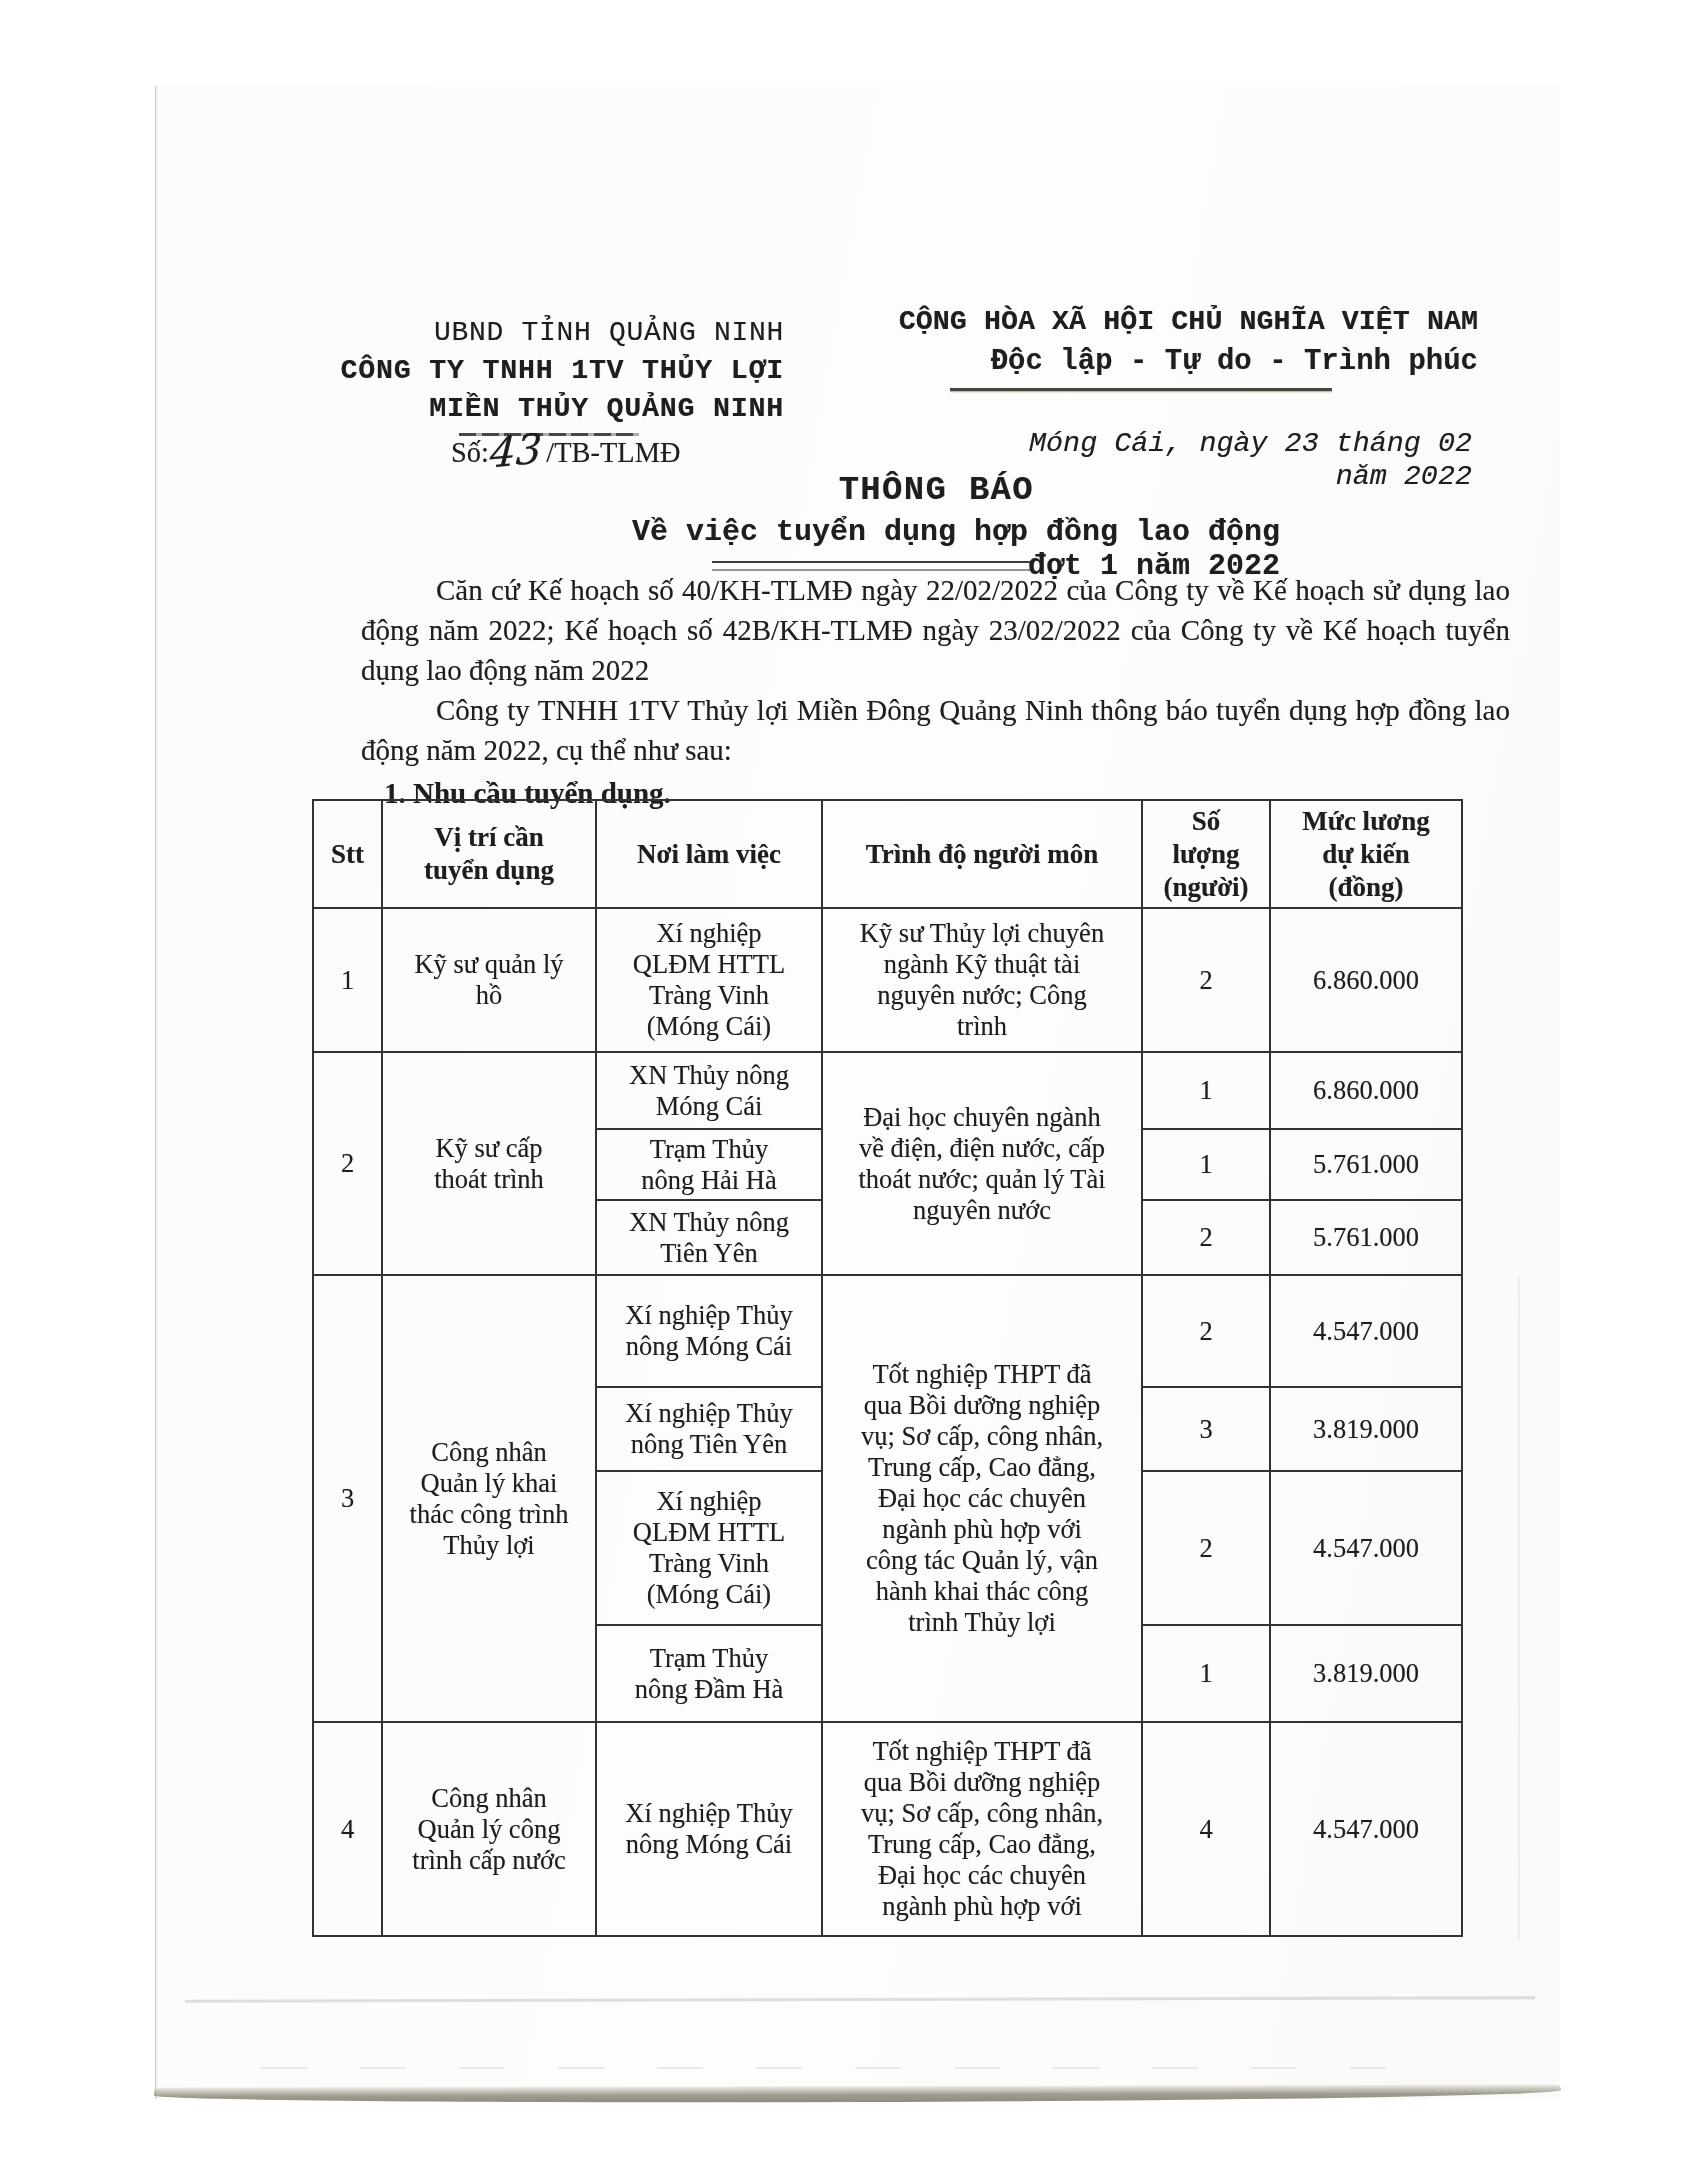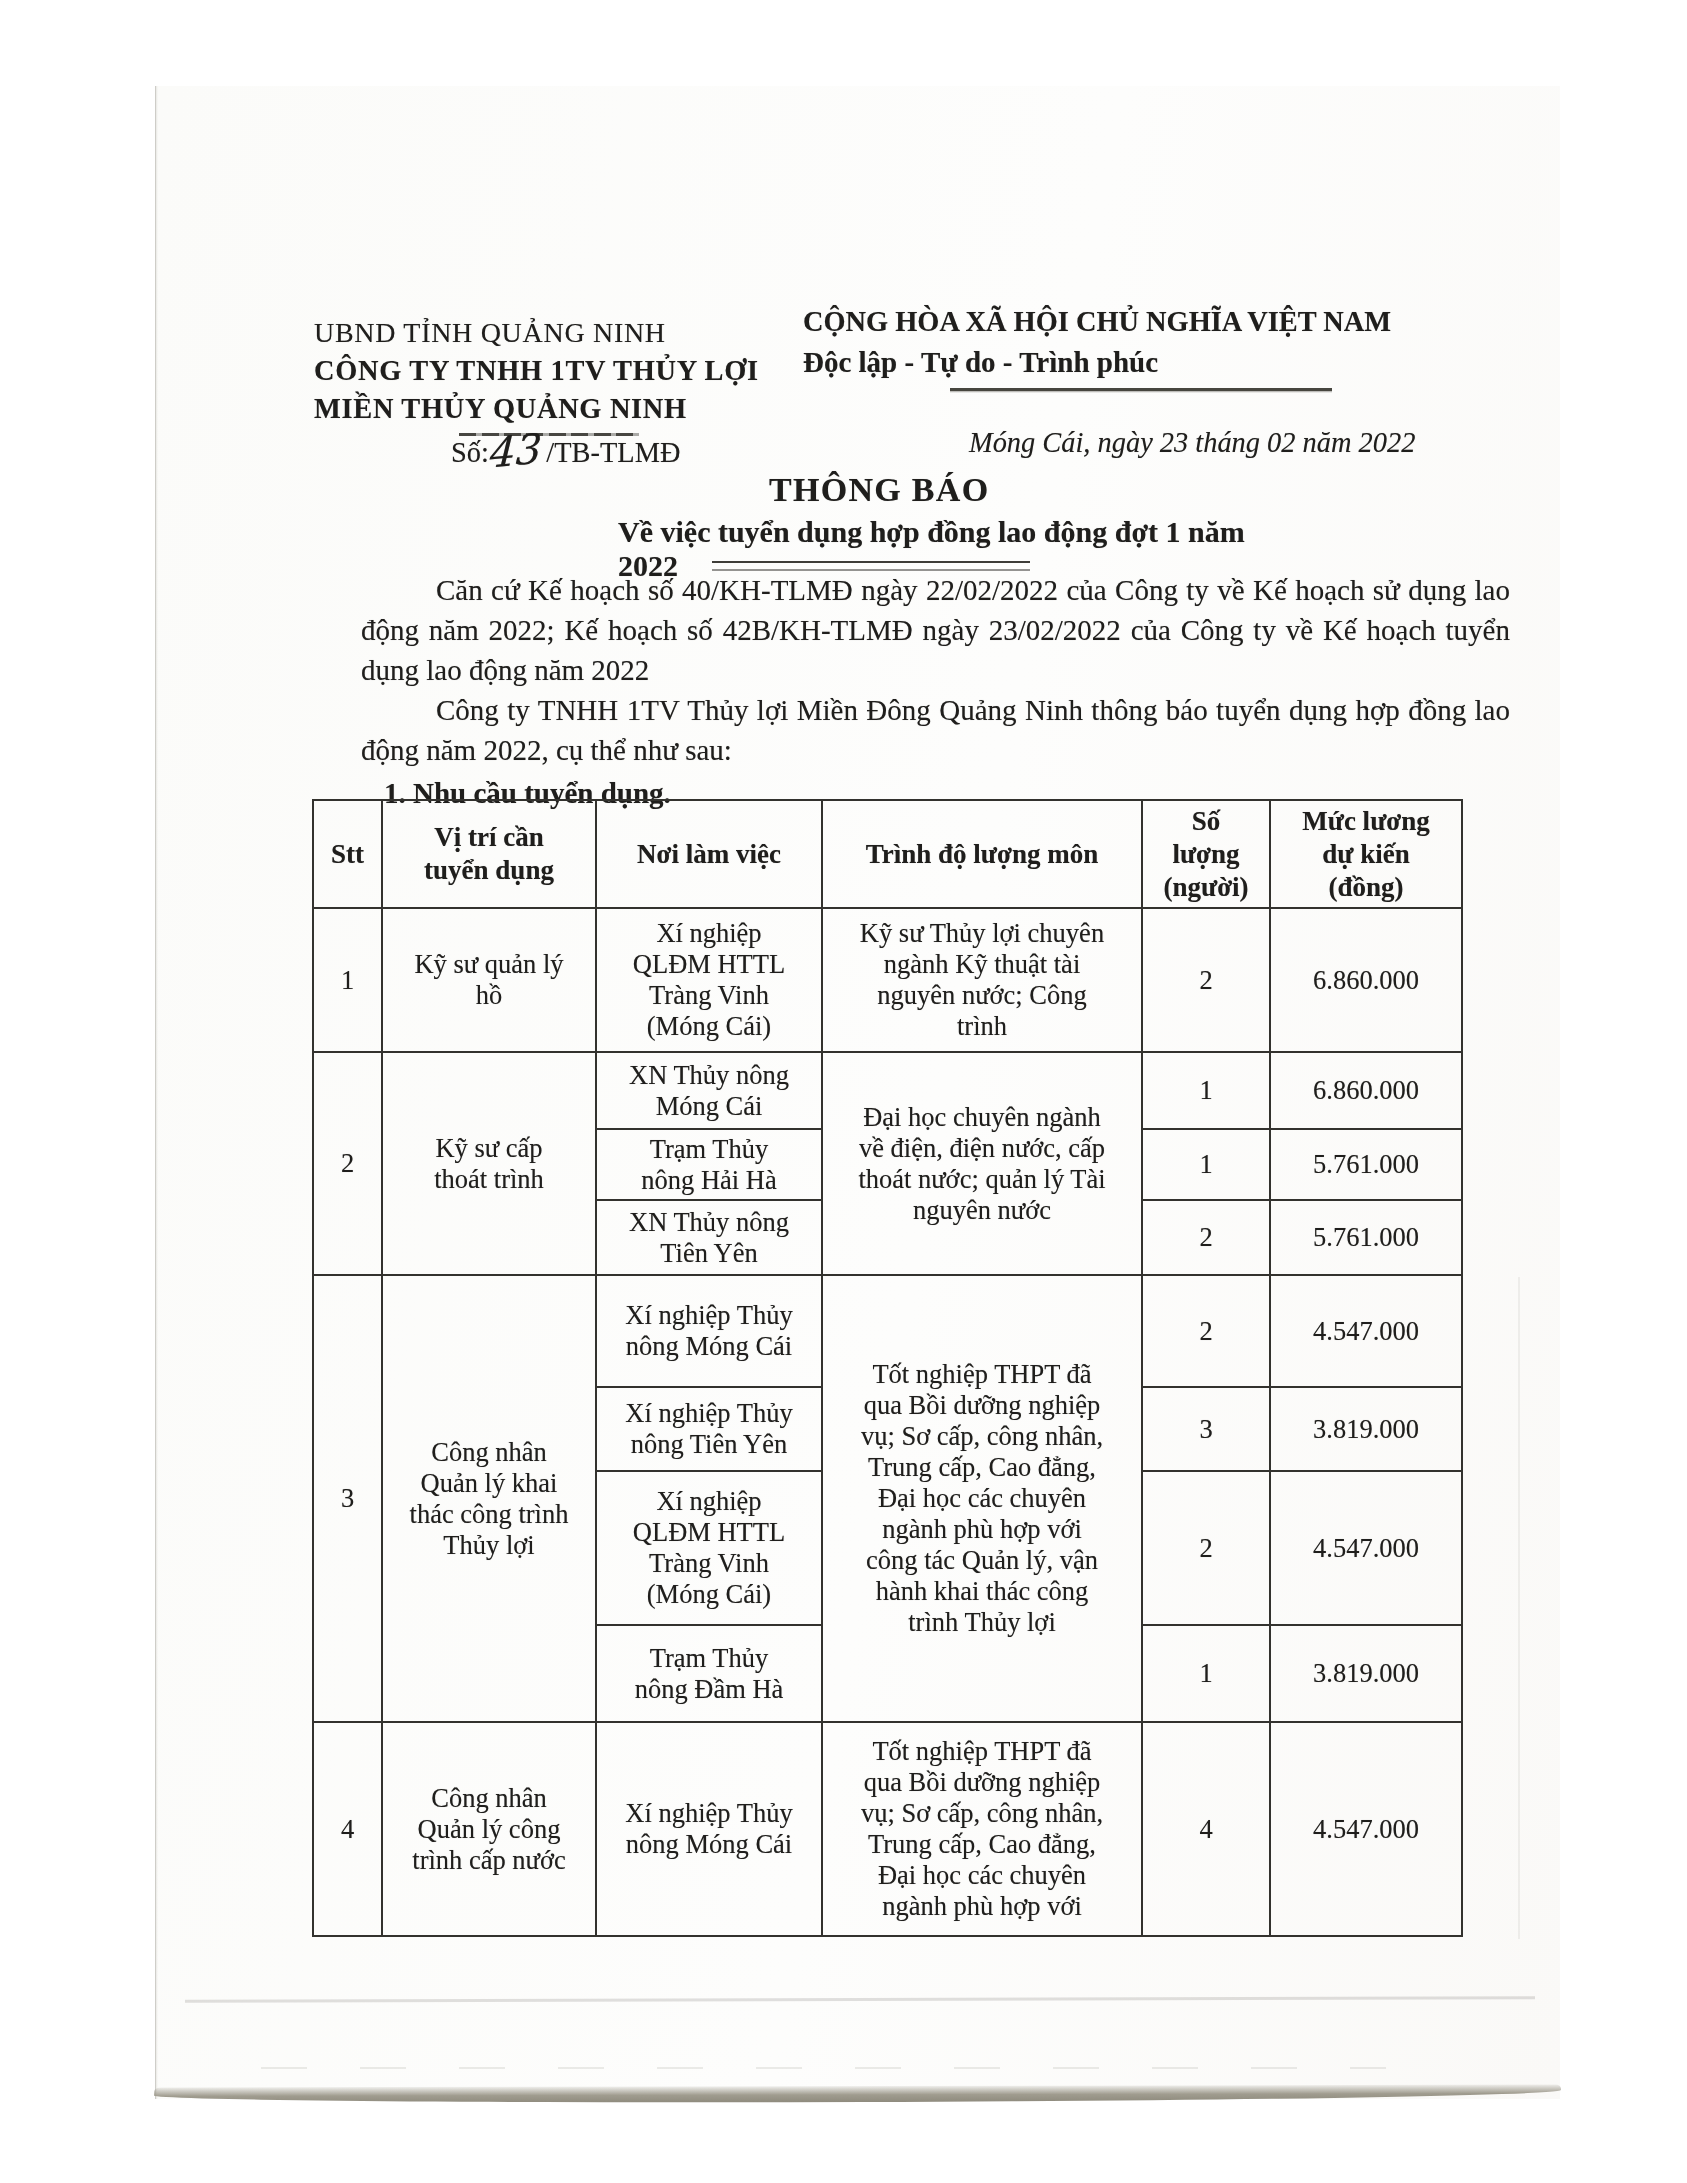--- a/index.html
+++ b/index.html
@@ -20,21 +20,21 @@
   .scanline-2{position:absolute;left:106px;top:1981px;width:1125px;height:2px;opacity:.16;
         background:repeating-linear-gradient(to right,#8d8a80 0 46px,transparent 46px 99px);filter:blur(0.7px);}
   .streak{position:absolute;left:1363px;top:1191px;width:2px;height:662px;
         background:rgba(130,128,120,.10);filter:blur(0.7px);}
   .artifact-top{position:absolute;left:670px;top:99px;width:112px;height:6px;
         background:rgba(150,150,150,.35);filter:blur(1.3px);transform:rotate(-1deg);}
 
   
   .ink{color:#1f1e1c;text-shadow:0 0 0.7px rgba(31,30,28,.42);}
   .abs{position:absolute;}
-  .ctr{text-align:left;}
+  .ctr{text-align:right;font-family:Liberation Mono, monospace;}
   .b{font-weight:bold;}
   .i{font-style:italic;}
 
   
   .org-block{left:159px;top:228px;width:470px;line-height:38px;}
   .org-l1{font-size:28px;letter-spacing:0.7px;}
   .org-l2{font-size:28.4px;letter-spacing:0.7px;}
   .rule-left{left:304px;top:347px;width:180px;height:2.6px;
        background:repeating-linear-gradient(to right,#474641 0 17px,rgba(71,70,65,.45) 17px 22.5px);}
   .docno{left:296px;top:349px;font-size:28.4px;}
@@ -120,21 +120,21 @@
         <col style="width:320px">
           <col style="width:128px">
           <col style="width:192px">
       </colgroup>
       <thead>
         <tr class="h-head">
           <th>Stt</th>
           <th>Vị trí cần
 tuyển dụng</th>
           <th>Nơi làm việc</th>
-          <th>Trình độ lượng môn</th>
+          <th>Trình độ người môn</th>
           <th>Số
 lượng
 (người)</th>
           <th>Mức lương
 dự kiến
 (đồng)</th>
         </tr>
       </thead>
       <tbody>
 

